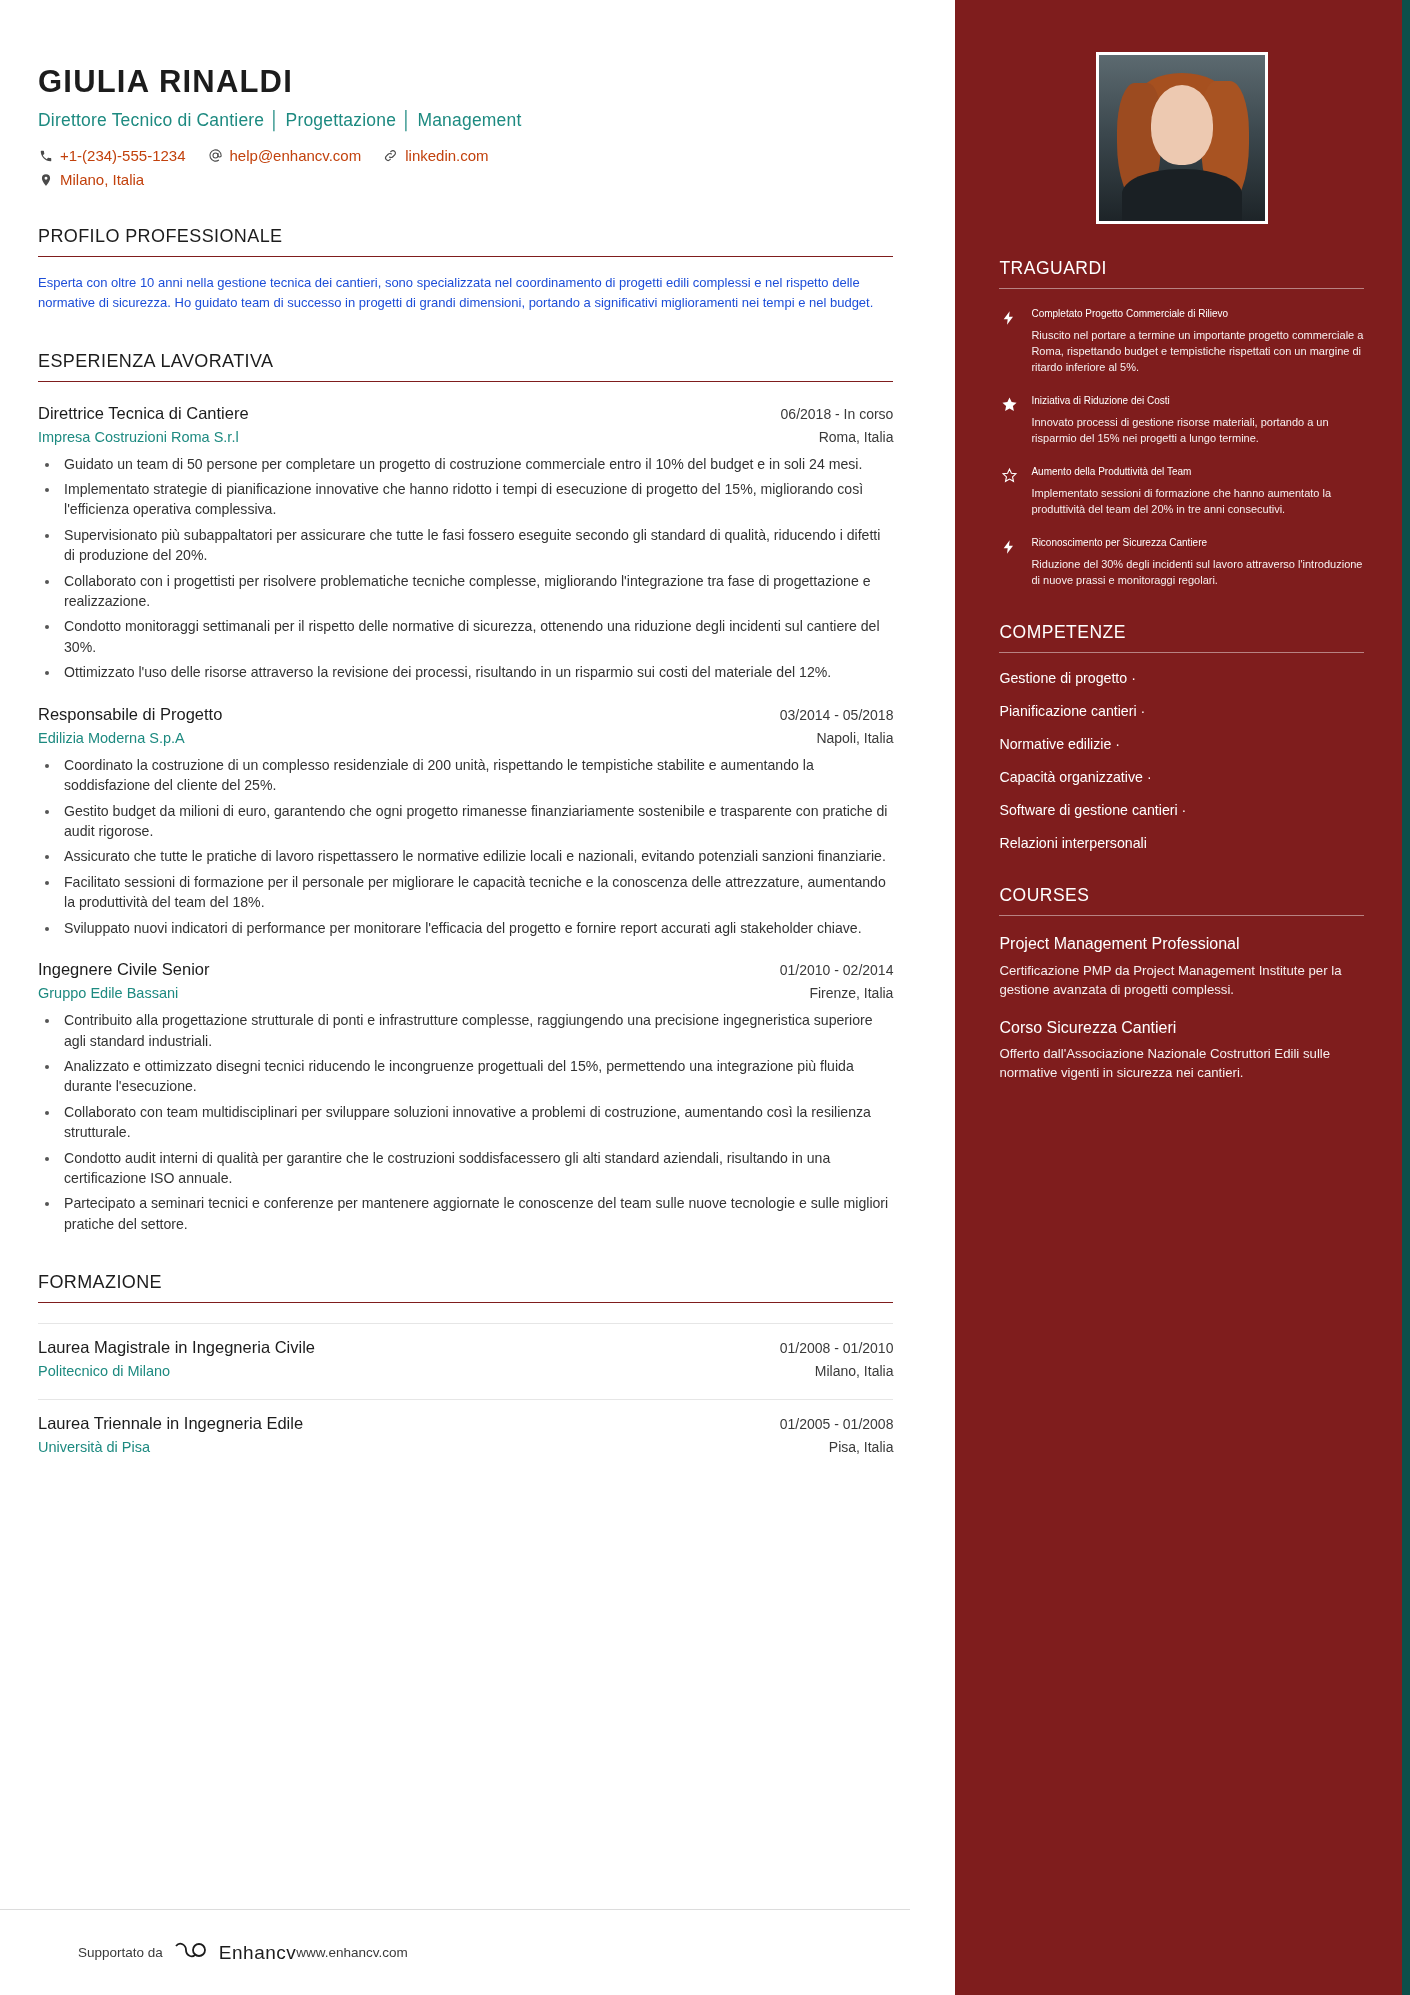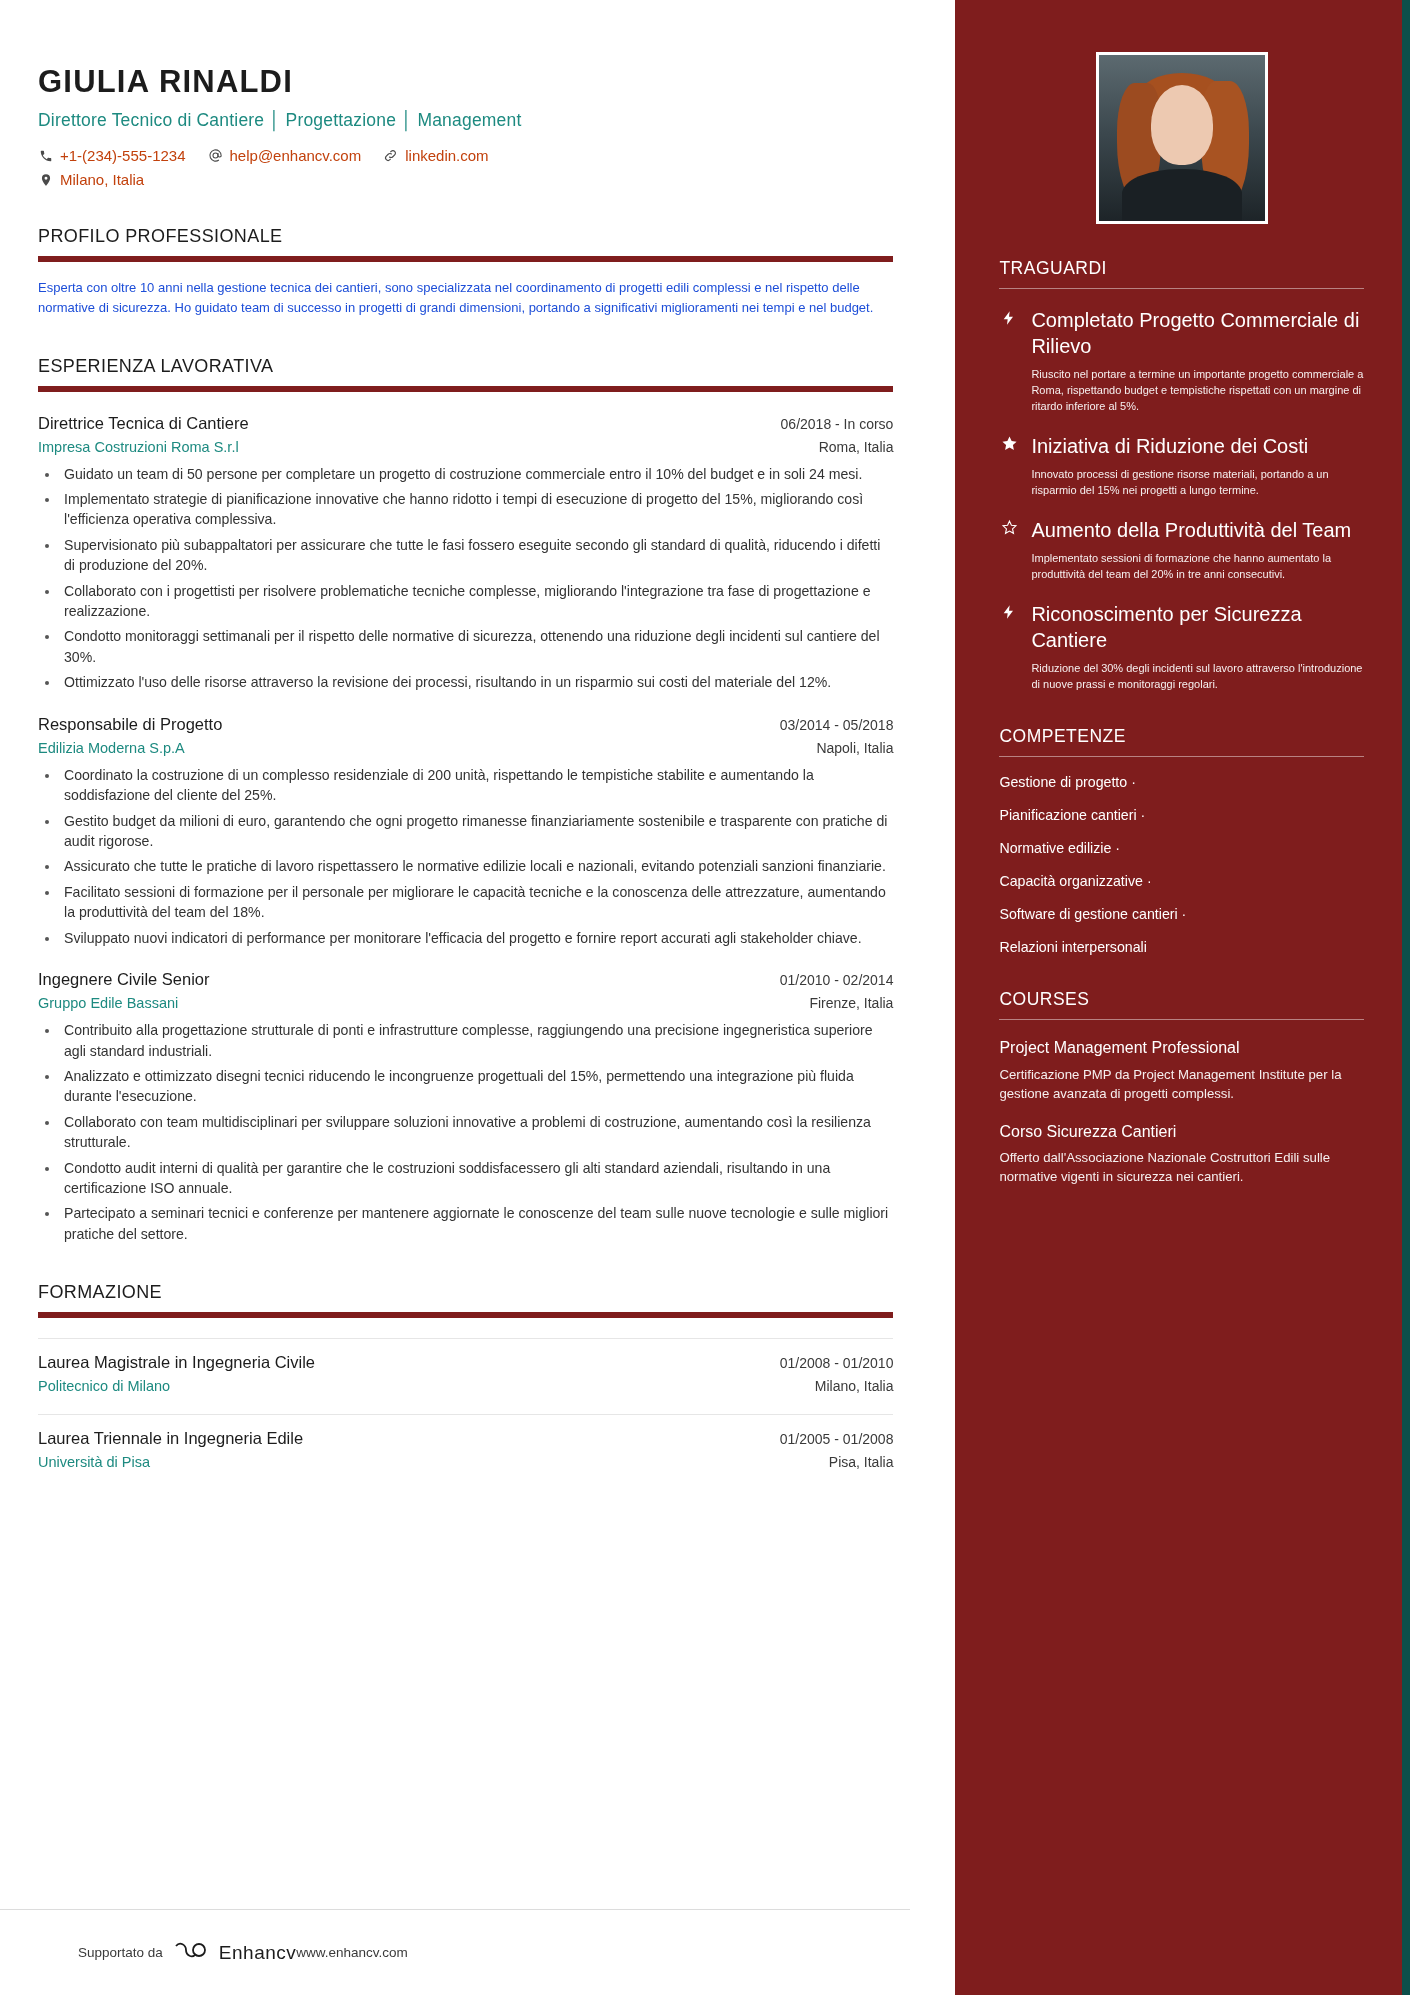--- a/index.html
+++ b/index.html
@@ -44,21 +44,21 @@
   .contact-item { display:flex; align-items:center; gap:7px; }
   .contact-item .ic { width:15px; height:15px; display:inline-flex; align-items:center; justify-content:center; color:#4a4a4a; }
   .contact-line2 { margin-top:7px; }
 
   .section { margin-top: 38px; }
   .section-title {
     font-size: 18px;
     letter-spacing: .4px;
     color: #1c1c1c;
     padding-bottom: 9px;
-    border-bottom: 6px solid #7f1d1d;
+    border-bottom: 1px solid #7f1d1d;
     font-weight: normal;
   }
   .summary {
     font-size: 13px;
     line-height: 1.52;
     color: #1d4ed8;
     margin-top: 16px;
   }
 
   .entry { margin-top: 22px; }
@@ -113,21 +113,21 @@
   .r-title {
     font-size: 17.5px;
     letter-spacing: .5px;
     padding-bottom: 9px;
     border-bottom: 1px solid rgba(255,255,255,.45);
     font-weight: normal;
   }
   .achv { display:flex; gap:12px; margin-top: 18px; }
   .achv .ic { width:20px; flex:0 0 20px; display:flex; justify-content:center; padding-top:2px; }
   .achv-body { flex:1; }
-  .achv-h { font-size: 20px; line-height:1.3; }
+  .achv-h { font-size: 10px; line-height:1.3; }
   .achv-t { font-size: 11px; line-height:1.45; margin-top: 8px; color: rgba(255,255,255,.93); }
 
   .skill { font-size: 14.2px; margin-top: 17px; }
 
   .course { margin-top: 18px; }
   .course-h { font-size: 16px; line-height:1.3; }
   .course-t { font-size: 13.2px; line-height:1.45; margin-top: 6px; color: rgba(255,255,255,.93); }
 
   
   .footer {

